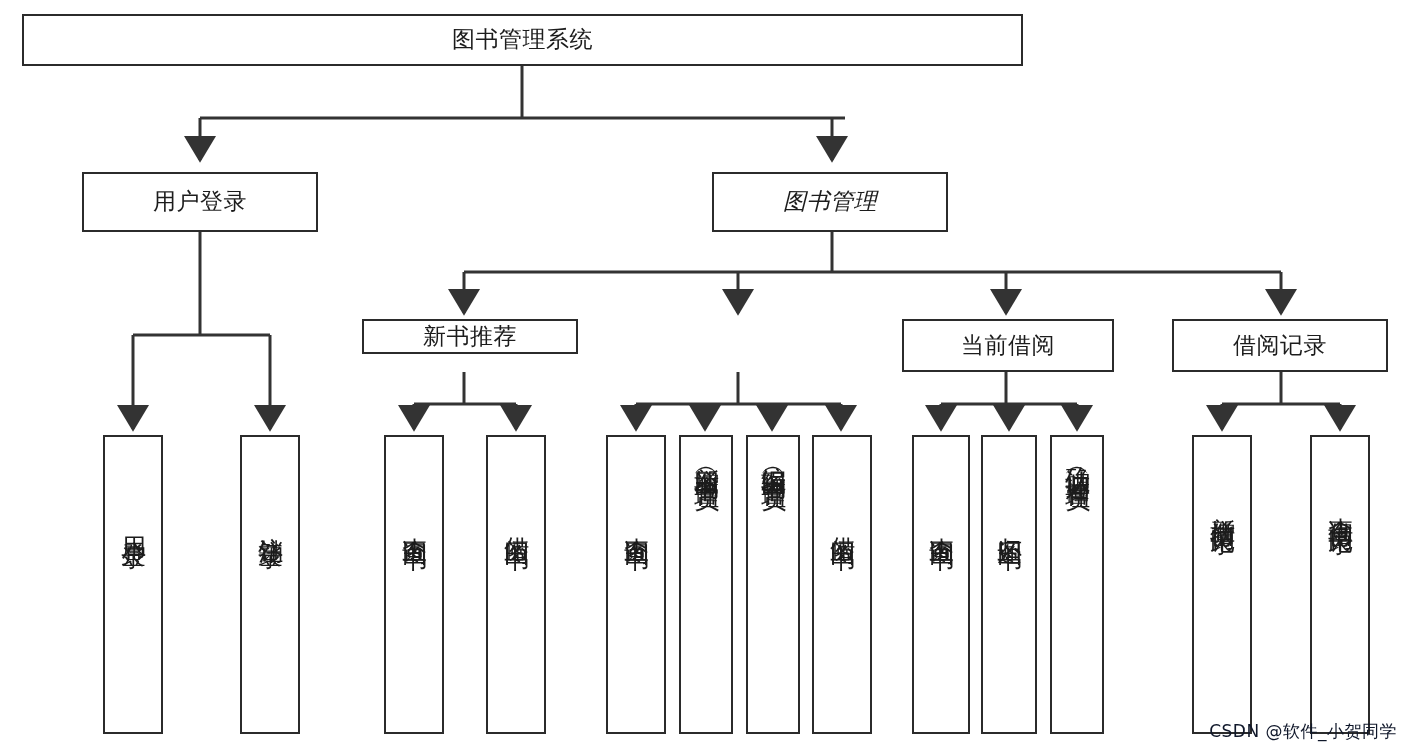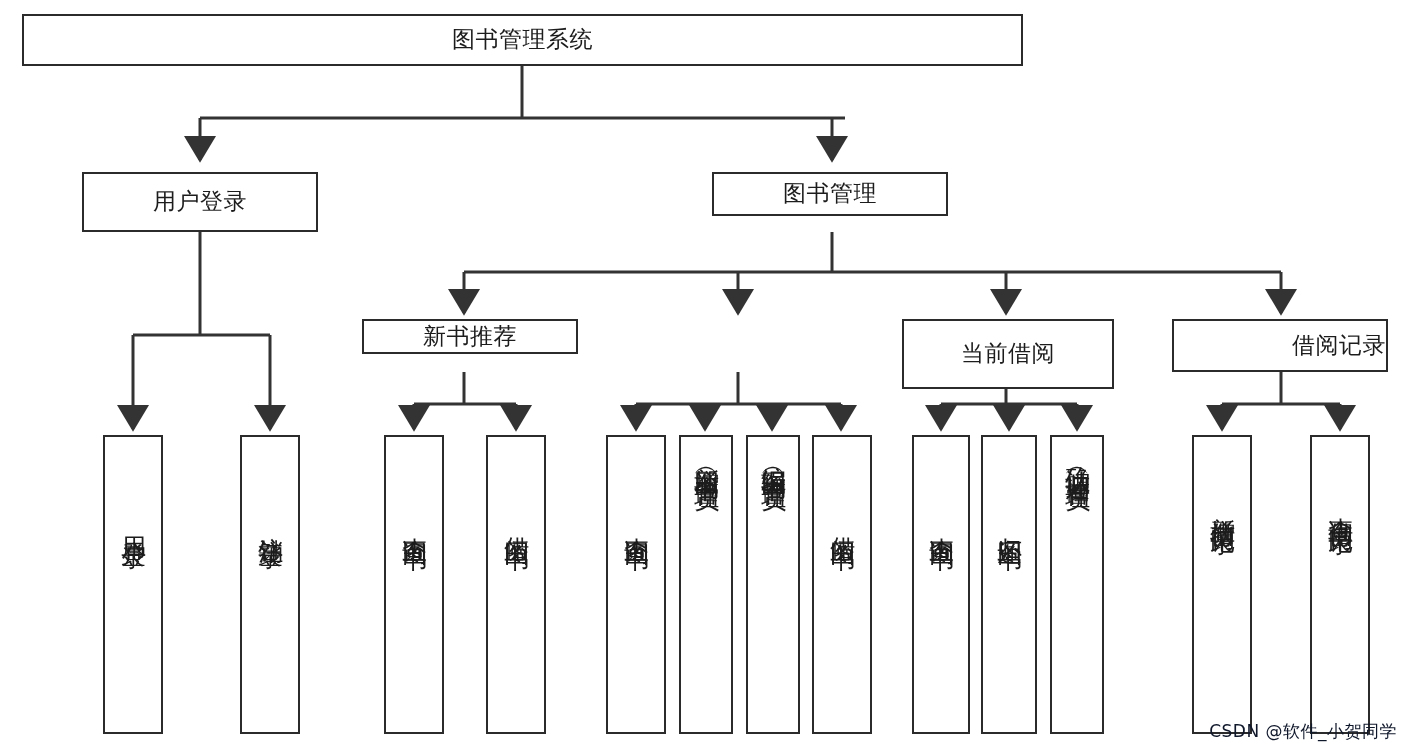--- a/index.html
+++ b/index.html
@@ -138,31 +138,31 @@
     </g>
   </svg>
 
   <div class="node root horizontal" style="left:22px; top:14px; width:1001px; height:52px;">
     <span class="label">图书管理系统</span>
   </div>
 
   <div class="node horizontal" style="left:82px; top:172px; width:236px; height:60px;">
     <span class="label">用户登录</span>
   </div>
-  <div class="node horizontal" style="left:712px; top:172px; width:236px; height:44px;">
+  <div class="node horizontal" style="left:712px; top:172px; width:236px; height:60px;font-style:italic;">
     <span class="label">图书管理</span>
   </div>
 
   <div class="node horizontal" style="left:362px; top:319px; width:216px; height:35px;">
     <span class="label">新书推荐</span>
   </div>
-  <div class="node horizontal" style="left:902px; top:319px; width:212px; height:70px;">
+  <div class="node horizontal" style="left:902px; top:319px; width:212px; height:53px;">
     <span class="label">当前借阅</span>
   </div>
-  <div class="node horizontal" style="left:1172px; top:319px; width:216px; height:53px;justify-content:flex-end;">
+  <div class="node horizontal" style="left:1172px; top:319px; width:216px; height:53px;">
     <span class="label">借阅记录</span>
   </div>
 
   <div class="node vertical mid" style="left:103px; top:435px; width:60px; height:299px;">
     <span class="label">用户登录</span>
   </div>
   <div class="node vertical mid" style="left:240px; top:435px; width:60px; height:299px;">
     <span class="label">注销登录</span>
   </div>
 

